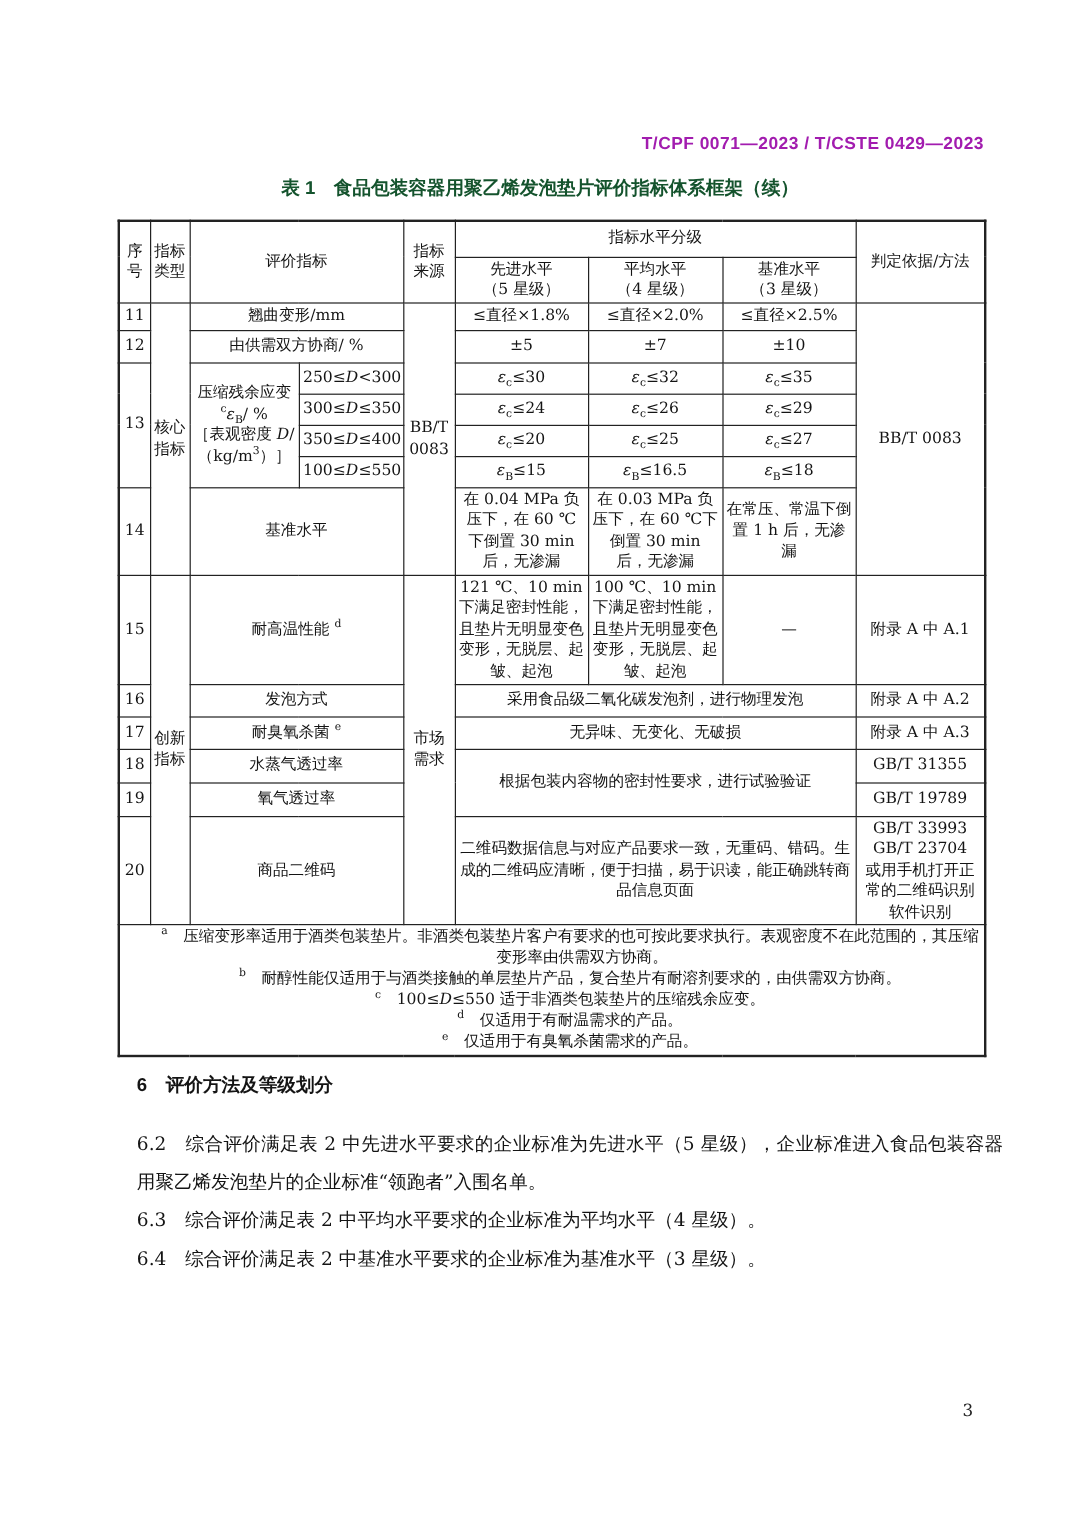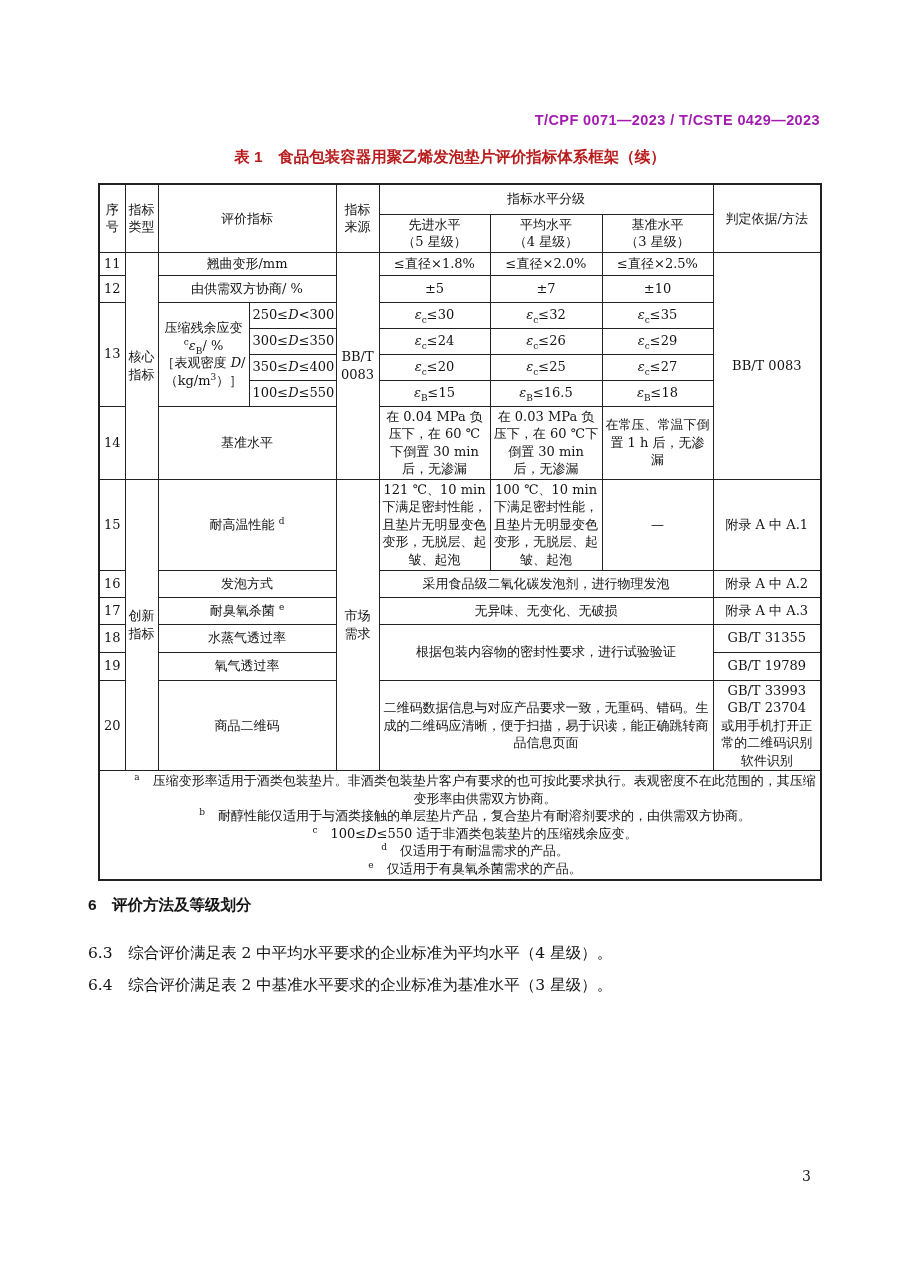--- a/index.html
+++ b/index.html
@@ -13,21 +13,21 @@
   }
   .doc-code{
     position:absolute;top:112px;right:80px;
     font-family:"Liberation Sans","DejaVu Sans",sans-serif;
     font-weight:bold;font-size:14.5px;letter-spacing:.4px;color:#a21caf;
   }
   .table-title{
     position:absolute;top:147px;left:0;width:100%;
     text-align:center;
     font-family:"Liberation Sans","DejaVu Sans",sans-serif;
-    font-weight:bold;font-size:15.5px;color:#b91c1c;
+    font-weight:bold;font-size:15.5px;color:#14532d;
   }
   table.std{
     position:absolute;top:183px;left:98px;width:722px;
     border-collapse:collapse;table-layout:fixed;
     font-size:13px;color:#141414;
     border:2px solid #222;
   }
   table.std th,table.std td{
     border:1px solid #222;
     font-weight:normal;
@@ -47,21 +47,21 @@
   tr.r17{height:27px;padding-left:40px;}
   tr.r18{height:28px;}
   tr.r19{height:28px;}
   tr.r20{height:89px;}
   td.cell-p{text-align:left;padding:2px 4px;line-height:1.45;}
   td.cell-qr{text-align:left;padding:2px 6px;line-height:2.15;}
   td.cell-qr-basis{line-height:1.35;padding:2px 2px;}
   td.footnote-cell{text-align:left;vertical-align:top;padding:7px 8px 9px 8px;line-height:20px;}
   .footnote-item{padding-left:50px;text-indent:-20px;}
   .body-text{
-    position:absolute;top:893px;left:88px;width:722px;
+    position:absolute;top:893px;left:114px;width:722px;
     font-size:15.5px;line-height:32px;text-align:justify;
   }
   .section-heading{
     font-family:"Liberation Sans","DejaVu Sans",sans-serif;
     font-weight:bold;font-size:15.5px;line-height:24px;
     margin:0 0 20px 0;text-align:left;
   }
   .body-text p{margin:0;}
   .page-number{
     position:absolute;top:1168px;left:802px;
@@ -201,19 +201,20 @@
         <div class="footnote-item"><sup>c</sup>　100≤<i>D</i>≤550 适于非酒类包装垫片的压缩残余应变。</div>
         <div class="footnote-item"><sup>d</sup>　仅适用于有耐温需求的产品。</div>
         <div class="footnote-item"><sup>e</sup>　仅适用于有臭氧杀菌需求的产品。</div>
       </td>
     </tr>
   </tbody>
     </table>
 
   <div class="body-text">
     <div class="section-heading">6　评价方法及等级划分</div>
+    <p>6.2　综合评价满足表 2 中先进水平要求的企业标准为先进水平（5 星级），企业标准进入食品包装容器用聚乙烯发泡垫片的企业标准“领跑者”入围名单。</p>
     <p>6.3　综合评价满足表 2 中平均水平要求的企业标准为平均水平（4 星级）。</p>
     <p>6.4　综合评价满足表 2 中基准水平要求的企业标准为基准水平（3 星级）。</p>
   </div>
 
   <div class="page-number">3</div>
 
 </div>
 
 </body></html>

